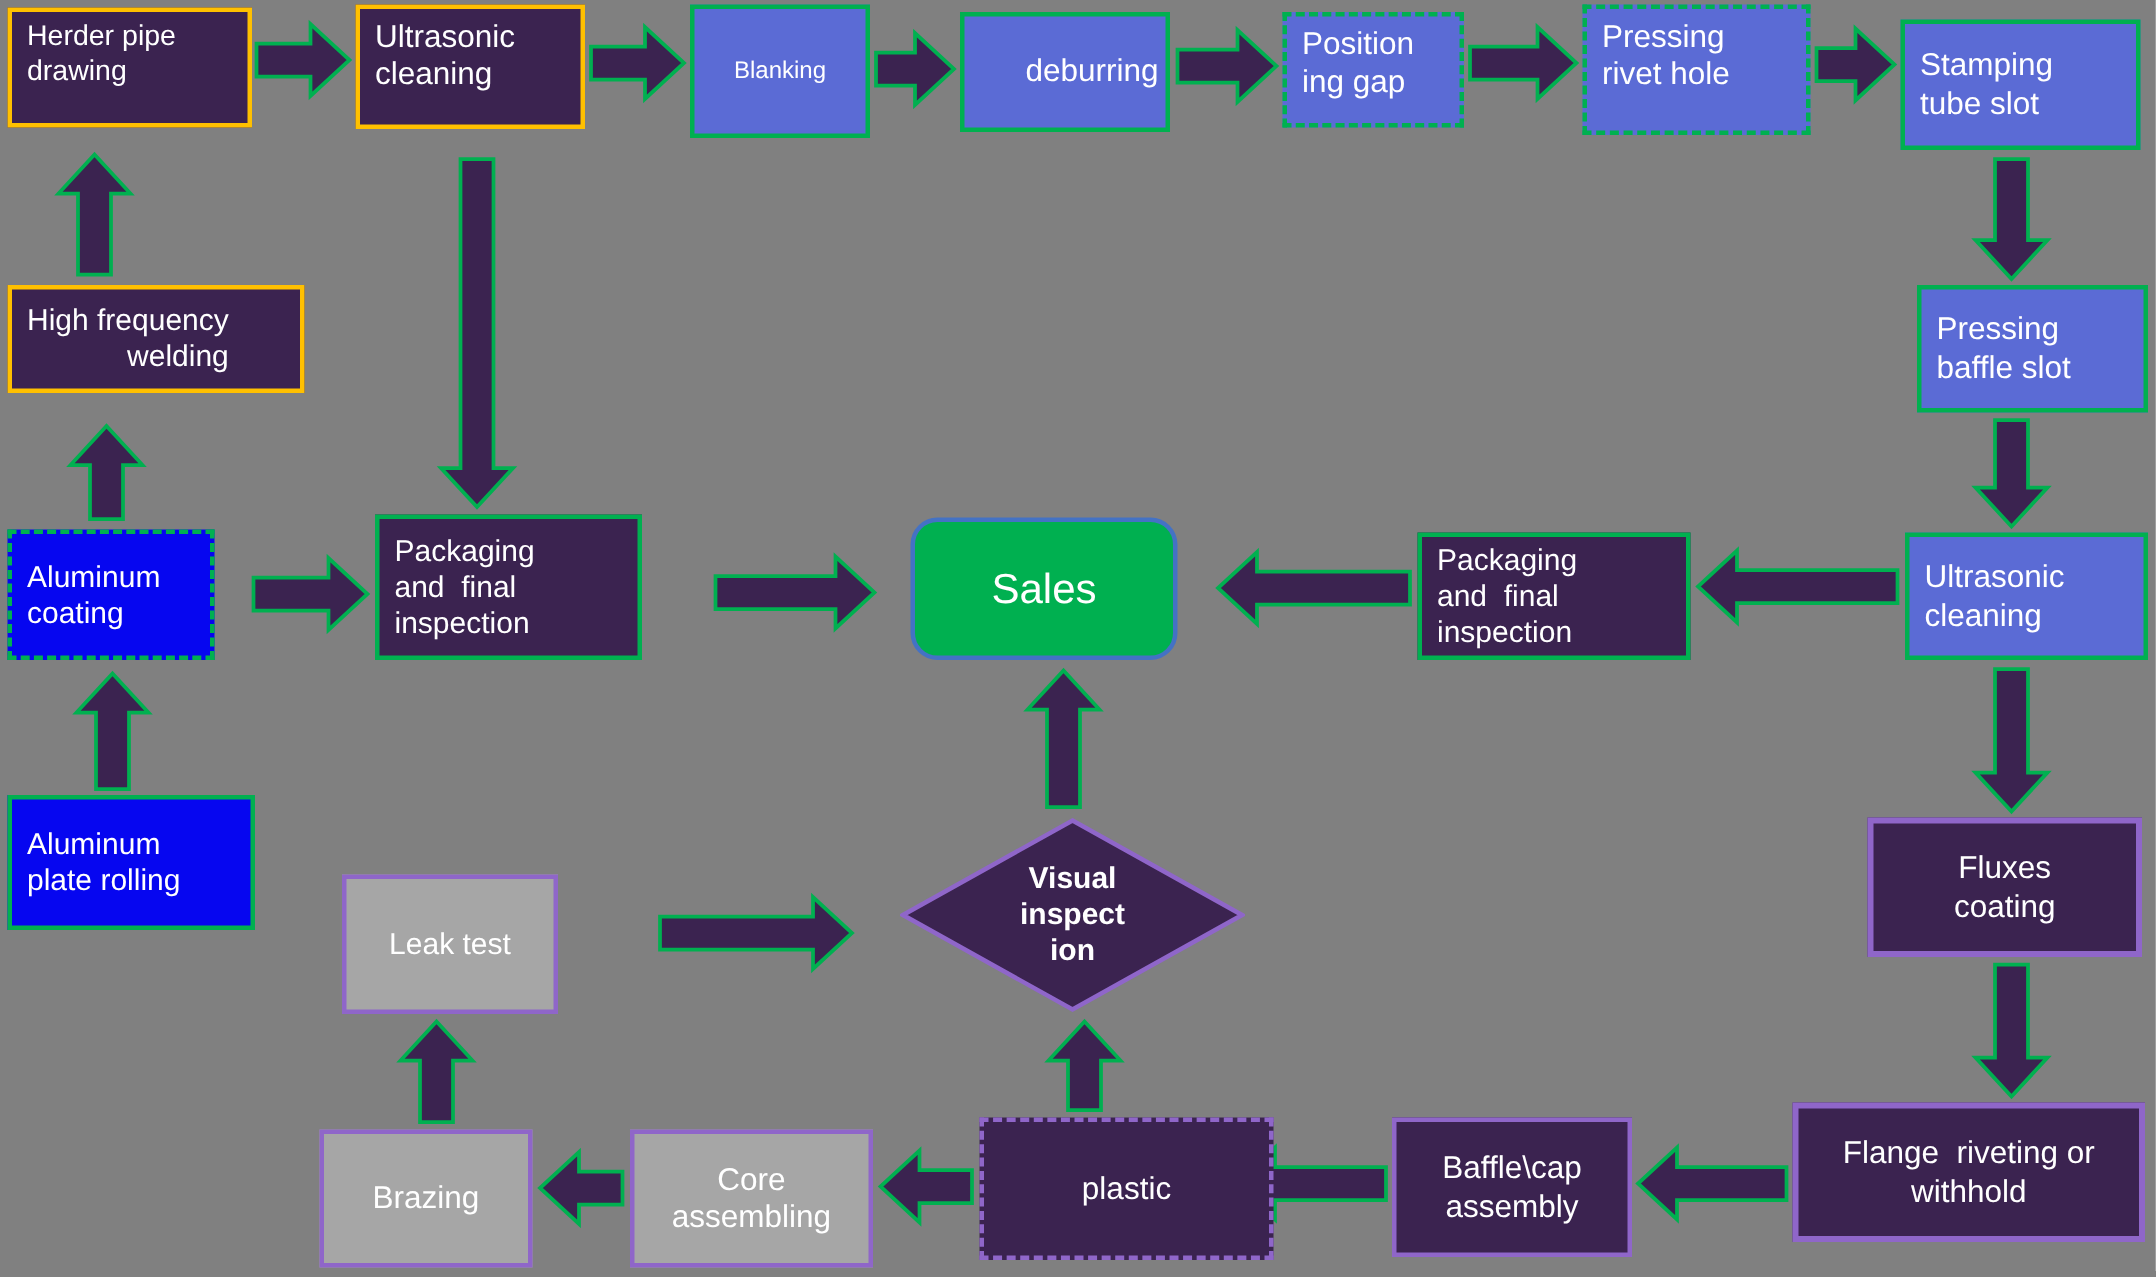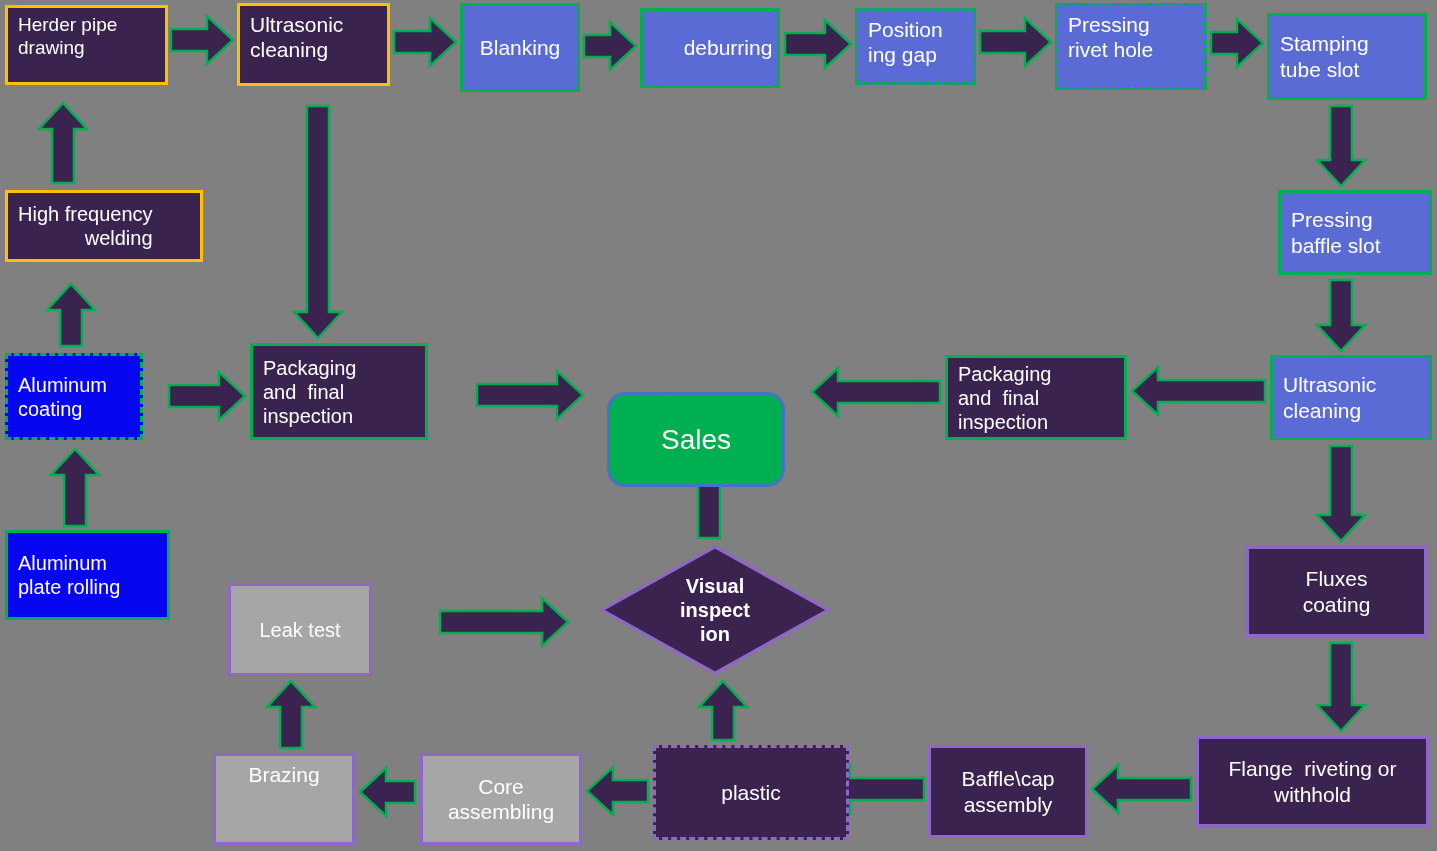--- a/index.html
+++ b/index.html
@@ -63,21 +63,21 @@
     </svg>
     <div class="node" style="left: 5px; top: 5px; width: 163px; height: 80px; background: rgb(59, 35, 80); border: 3px solid rgb(255, 192, 0); justify-content: flex-start; align-items: flex-start; text-align: left; padding: 6px 10px;">
       <div class="label" style="font-size: 19px;">Herder pipe
 drawing</div>
     </div>
     <div class="node" style="left: 237px; top: 3px; width: 153px; height: 83px; background: rgb(59, 35, 80); border: 3px solid rgb(255, 192, 0); justify-content: flex-start; align-items: flex-start; text-align: left; padding: 6px 10px;">
       <div class="label" style="font-size: 21px;">Ultrasonic
 cleaning</div>
     </div>
     <div class="node" style="left: 460px; top: 3px; width: 120px; height: 89px; background: rgb(91, 107, 213); border: 3px solid rgb(0, 176, 80); justify-content: center; align-items: center; text-align: center; padding: 6px 10px;">
-      <div class="label" style="font-size: 21px;">Blanking</div>
+      <div class="label" style="font-size: 16px;">Blanking</div>
     </div>
     <div class="node" style="left: 640px; top: 8px; width: 140px; height: 80px; background: rgb(91, 107, 213); border: 3px solid rgb(0, 176, 80); justify-content: center; align-items: center; text-align: center; padding: 6px 10px;">
       <div class="label" style="font-size: 21px; margin-left: 36px;">deburring</div>
     </div>
     <div class="node" style="left: 855px; top: 8px; width: 121px; height: 77px; background: rgb(91, 107, 213); border: 3px dashed rgb(0, 176, 80); justify-content: flex-start; align-items: flex-start; text-align: left; padding: 6px 10px;">
       <div class="label" style="font-size: 21px;">Position
 ing gap</div>
     </div>
     <div class="node" style="left: 1055px; top: 3px; width: 152px; height: 87px; background: rgb(91, 107, 213); border: 3px dashed rgb(0, 176, 80); justify-content: flex-start; align-items: flex-start; text-align: left; padding: 6px 10px;">
       <div class="label" style="font-size: 21px;">Pressing
@@ -107,41 +107,41 @@
       <div class="label" style="font-size: 21px;">Baffle\cap
 assembly</div>
     </div>
     <div class="node" style="left: 653px; top: 745px; width: 196px; height: 95px; background: rgb(59, 35, 80); border: 3px dashed rgb(143, 102, 201); justify-content: center; align-items: center; text-align: center; padding: 6px 10px;">
       <div class="label" style="font-size: 21px;">plastic</div>
     </div>
     <div class="node" style="left: 420px; top: 753px; width: 162px; height: 92px; background: rgb(166, 166, 166); border: 3px solid rgb(143, 102, 201); justify-content: center; align-items: center; text-align: center; padding: 6px 10px;">
       <div class="label" style="font-size: 21px;">Core
 assembling</div>
     </div>
-    <div class="node" style="left: 213px; top: 753px; width: 142px; height: 92px; background: rgb(166, 166, 166); border: 3px solid rgb(143, 102, 201); justify-content: center; align-items: flex-start; text-align: center; padding: 6px 10px;">
+    <div class="node" style="left: 213px; top: 753px; width: 142px; height: 92px; background: rgb(166, 166, 166); border: 3px solid rgb(143, 102, 201); justify-content: center; align-items: center; text-align: center; padding: 6px 10px;">
       <div class="label" style="font-size: 21px;">Brazing</div>
     </div>
     <div class="node" style="left: 5px; top: 190px; width: 198px; height: 72px; background: rgb(59, 35, 80); border: 3px solid rgb(255, 192, 0); justify-content: flex-start; align-items: center; text-align: right; padding: 6px 10px;">
       <div class="label" style="font-size: 20px;">High frequency
 welding</div>
     </div>
     <div class="node" style="left: 5px; top: 353px; width: 138px; height: 87px; background: rgb(6, 6, 240); border: 3px dashed rgb(0, 176, 80); justify-content: flex-start; align-items: center; text-align: left; padding: 6px 10px;">
       <div class="label" style="font-size: 20px;">Aluminum
 coating</div>
     </div>
     <div class="node" style="left: 5px; top: 530px; width: 165px; height: 90px; background: rgb(6, 6, 240); border: 3px solid rgb(0, 176, 80); justify-content: flex-start; align-items: center; text-align: left; padding: 6px 10px;">
       <div class="label" style="font-size: 20px;">Aluminum
 plate rolling</div>
     </div>
     <div class="node" style="left: 250px; top: 343px; width: 178px; height: 97px; background: rgb(59, 35, 80); border: 3px solid rgb(0, 176, 80); justify-content: flex-start; align-items: center; text-align: left; padding: 6px 10px;">
       <div class="label" style="font-size: 20px;">Packaging
 and  final
 inspection</div>
     </div>
-    <div class="node" style="left: 607px; top: 345px; width: 178px; height: 95px; background: rgb(0, 176, 80); border: 3px solid rgb(68, 114, 196); border-radius: 18px; justify-content: center; align-items: center; text-align: center; padding: 6px 10px; margin-top: 47px;">
+    <div class="node" style="left: 607px; top: 345px; width: 178px; height: 95px; background: rgb(0, 176, 80); border: 3px solid rgb(68, 114, 196); border-radius: 18px; justify-content: center; align-items: center; text-align: center; padding: 6px 10px;">
       <div class="label" style="font-size: 28px;">Sales</div>
     </div>
     <div class="node" style="left: 945px; top: 355px; width: 182px; height: 85px; background: rgb(59, 35, 80); border: 3px solid rgb(0, 176, 80); justify-content: flex-start; align-items: center; text-align: left; padding: 6px 10px;">
       <div class="label" style="font-size: 20px;">Packaging
 and  final
 inspection</div>
     </div>
     <div class="node" style="left: 228px; top: 583px; width: 144px; height: 93px; background: rgb(166, 166, 166); border: 3px solid rgb(143, 102, 201); justify-content: center; align-items: center; text-align: center; padding: 6px 10px;">
       <div class="label" style="font-size: 20px;">Leak test</div>
     </div>

